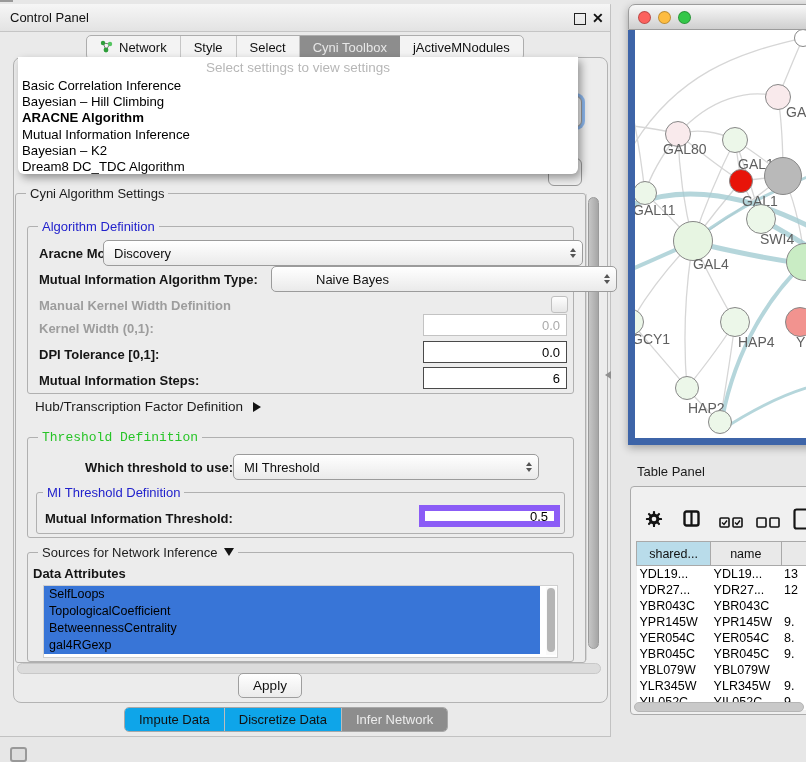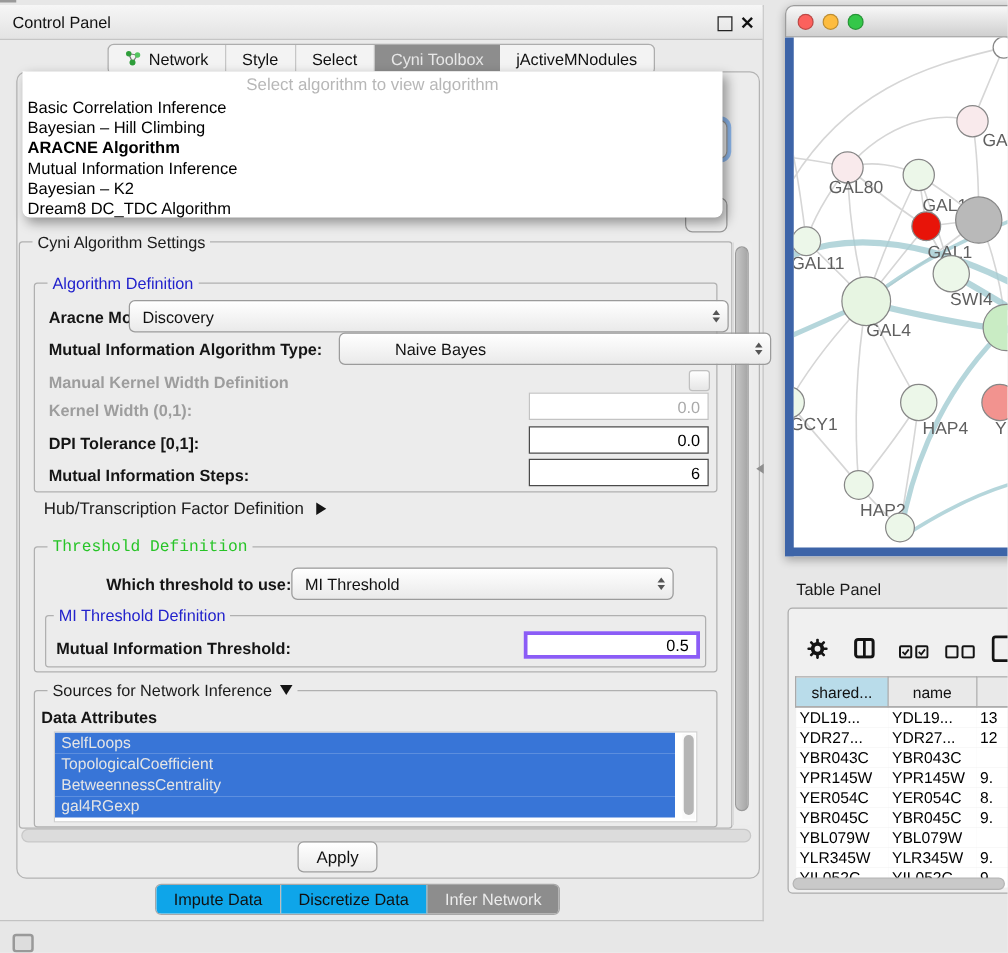--- a/index.html
+++ b/index.html
@@ -62,30 +62,30 @@
   .combo .arrows{position:absolute;right:6px;top:50%;transform:translateY(-50%);
     display:flex;flex-direction:column;gap:2px;align-items:center;}
   .tri-up{width:0;height:0;border-left:3.5px solid transparent;border-right:3.5px solid transparent;border-bottom:4.5px solid #555;}
   .tri-dn{width:0;height:0;border-left:3.5px solid transparent;border-right:3.5px solid transparent;border-top:4.5px solid #555;}
   
   .tinput{background:#fff;font-size:13px;text-align:right;padding:0 6px;box-sizing:border-box;
     font-family:"Liberation Sans",sans-serif;}
   input.tinput{outline:none;}
   .in-strong{border:1.5px solid #4a4a4a;}
   .in-soft{border:1px solid #c3c3c3;color:#aaa;}
-  .in-mid{border:3px solid #8b5cf6;}
+  .in-mid{border:6px solid #8b5cf6;}
   .checkbox{width:15px;height:15px;border:1px solid #c0c0c0;border-radius:3px;
     background:linear-gradient(#fefefe,#e6e6e6);}
   .tri-right{display:inline-block;width:0;height:0;border-left:8px solid #141414;
     border-top:5.5px solid transparent;border-bottom:5.5px solid transparent;margin-left:10px;vertical-align:-1px;}
   .tri-dn-b{display:inline-block;width:0;height:0;border-top:8px solid #141414;
     border-left:5.5px solid transparent;border-right:5.5px solid transparent;margin-left:6px;vertical-align:1px;}
   
   #attr-list{left:43px;top:585px;width:513px;height:71px;background:#fff;border:1px solid #cfcfcf;overflow:hidden;}
-  .attr-item{height:17px;line-height:17px;font-size:12.5px;color:#e5e5e5;
+  .attr-item{height:17px;line-height:17px;font-size:12.5px;color:#000000;
     background:var(--selection-blue);padding-left:5px;margin-right:17px;white-space:nowrap;}
   #attr-vscroll{position:absolute;right:1px;top:1px;width:10px;height:68px;background:#fafafa;}
   #attr-vthumb{position:absolute;left:1px;top:1px;width:8px;height:64px;background:#b5b5b5;border-radius:4px;}
   
   #settings-vscroll{left:586px;top:194px;width:14px;height:466px;background:#ededed;border-left:1px solid #d5d5d5;}
   #settings-vthumb{position:absolute;left:1px;top:3px;width:11px;height:452px;
     background:linear-gradient(90deg,#c6c6c6,#a6a6a6);border:1px solid #9a9a9a;border-radius:6px;box-sizing:border-box;}
   #cp-hscroll{left:17px;top:663px;width:584px;height:11px;background:#dcdcdc;
     border:1px solid #c8c8c8;border-radius:6px;box-sizing:border-box;}
   
@@ -171,21 +171,21 @@
       <span>jActiveMNodules</span>
     </div>
 </div>
 
 <div class="abs" id="cp-content"></div>
 
 <div class="abs hidden-combo" id="hidden-combo-a"></div>
 <div class="abs hidden-combo" id="hidden-combo-b"></div>
 
 <div class="abs" id="algo-popup">
-  <span id="algo-placeholder">Select algorithm to view algorithm</span>
+  <span id="algo-placeholder">Select settings to view settings</span>
   <div id="algo-options">
       <div class="algo-option">Basic Correlation Inference</div>
       <div class="algo-option">Bayesian – Hill Climbing</div>
       <div class="algo-option selected">ARACNE Algorithm</div>
       <div class="algo-option">Mutual Information Inference</div>
       <div class="algo-option">Bayesian – K2</div>
       <div class="algo-option">Dream8 DC_TDC Algorithm</div>
     </div>
 </div>
 

